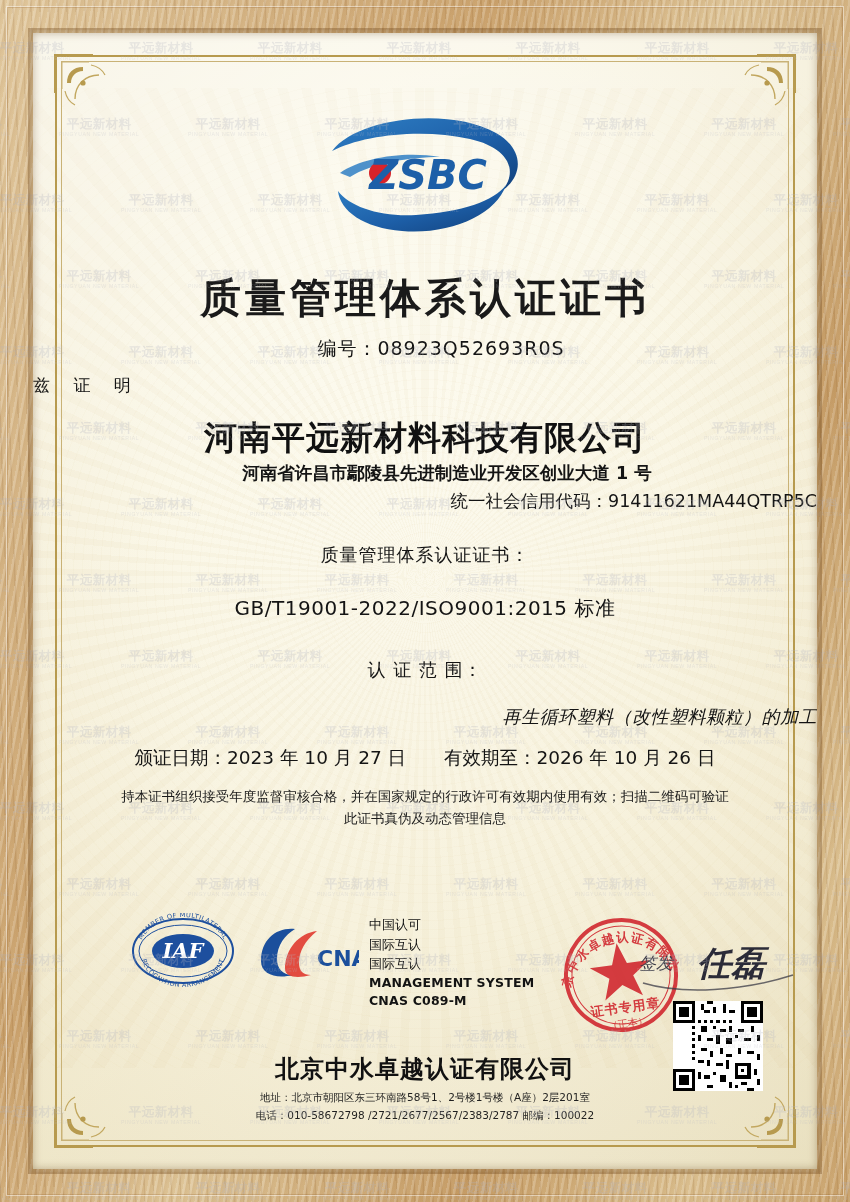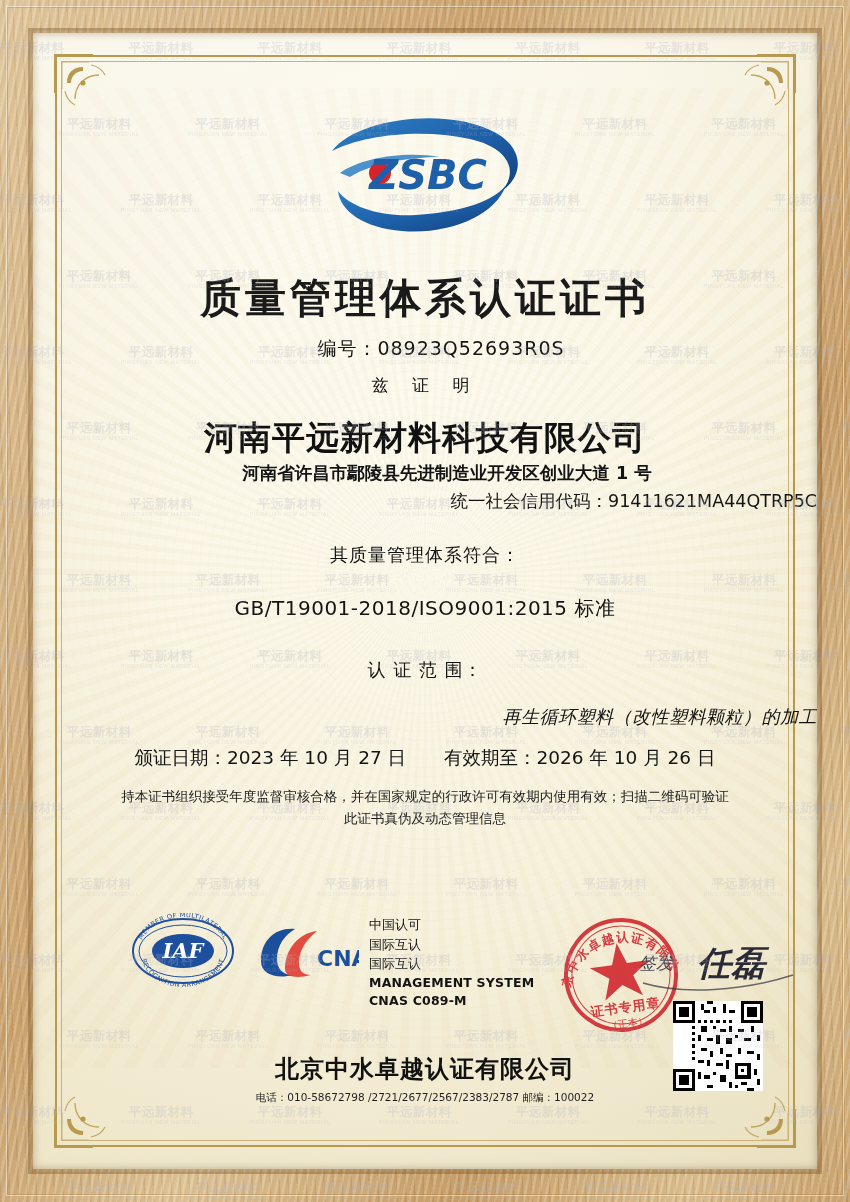--- a/index.html
+++ b/index.html
@@ -166,21 +166,20 @@
     font-size: 19px;
     color: #141414;
     letter-spacing: 1px;
     font-family: "DejaVu Sans", "Liberation Sans", sans-serif;
     padding-left: 32px;
   }
   .hereby {
     position: absolute;
     top: 341px;
     left: 0; right: 0;
-    text-align: center;
     font-size: 17px;
     color: #141414;
     letter-spacing: 9px;
     font-family: "DejaVu Sans", "Liberation Sans", sans-serif;
   }
   .company {
     position: absolute;
     top: 383px;
     left: 0; right: 0;
     text-align: center;
@@ -431,22 +430,22 @@
           <text x="118" y="78" text-anchor="middle" font-family="'DejaVu Sans','Liberation Sans',sans-serif" font-size="40" font-weight="700" font-style="italic" fill="#1d5fa8">ZSBC</text>
         </svg>
       </div>
 
       <div class="title">质量管理体系认证证书</div>
       <div class="cert-no">编号：08923Q52693R0S</div>
       <div class="hereby">兹 证 明</div>
       <div class="company">河南平远新材料科技有限公司</div>
       <div class="address">河南省许昌市鄢陵县先进制造业开发区创业大道 1 号</div>
       <div class="credit-code">统一社会信用代码：91411621MA44QTRP5C</div>
-      <div class="conform">其质量管理体系符合：</div>
-      <div class="standard">GB/T19001-2018/ISO9001:2015 标准</div>
+      <div class="conform">质量管理体系认证证书：</div>
+      <div class="standard">GB/T19001-2022/ISO9001:2015 标准</div>
       <div class="scope-label">认 证 范 围：</div>
       <div class="scope-value">再生循环塑料（改性塑料颗粒）的加工</div>
 
       <div class="dates">
         <span>颁证日期：2023 年 10 月 27 日</span>
         <span class="gap"></span>
         <span>有效期至：2026 年 10 月 26 日</span>
       </div>
 
       <div class="note">
@@ -601,20 +600,21 @@
                 <rect x="27" y="25" width="1" height="2"></rect>
               <rect x="24" y="28" width="2" height="1"></rect>
             </g>
           </svg>
         </div>
 
       </div>
 
       <div class="issuer">北京中水卓越认证有限公司</div>
       <div class="issuer-contact">
+        <div>地址：北京市朝阳区东三环南路58号1、2号楼1号楼（A座）2层201室</div>
         <div>电话：010-58672798 /2721/2677/2567/2383/2787    邮编：100022</div>
       </div>
 
     </div>
   </div>
 
   <div class="frame-inner-shadow"></div>
 
   <div class="watermarks" id="watermarks">
       <div class="wm" style="left: 32px; top: 82px;">

